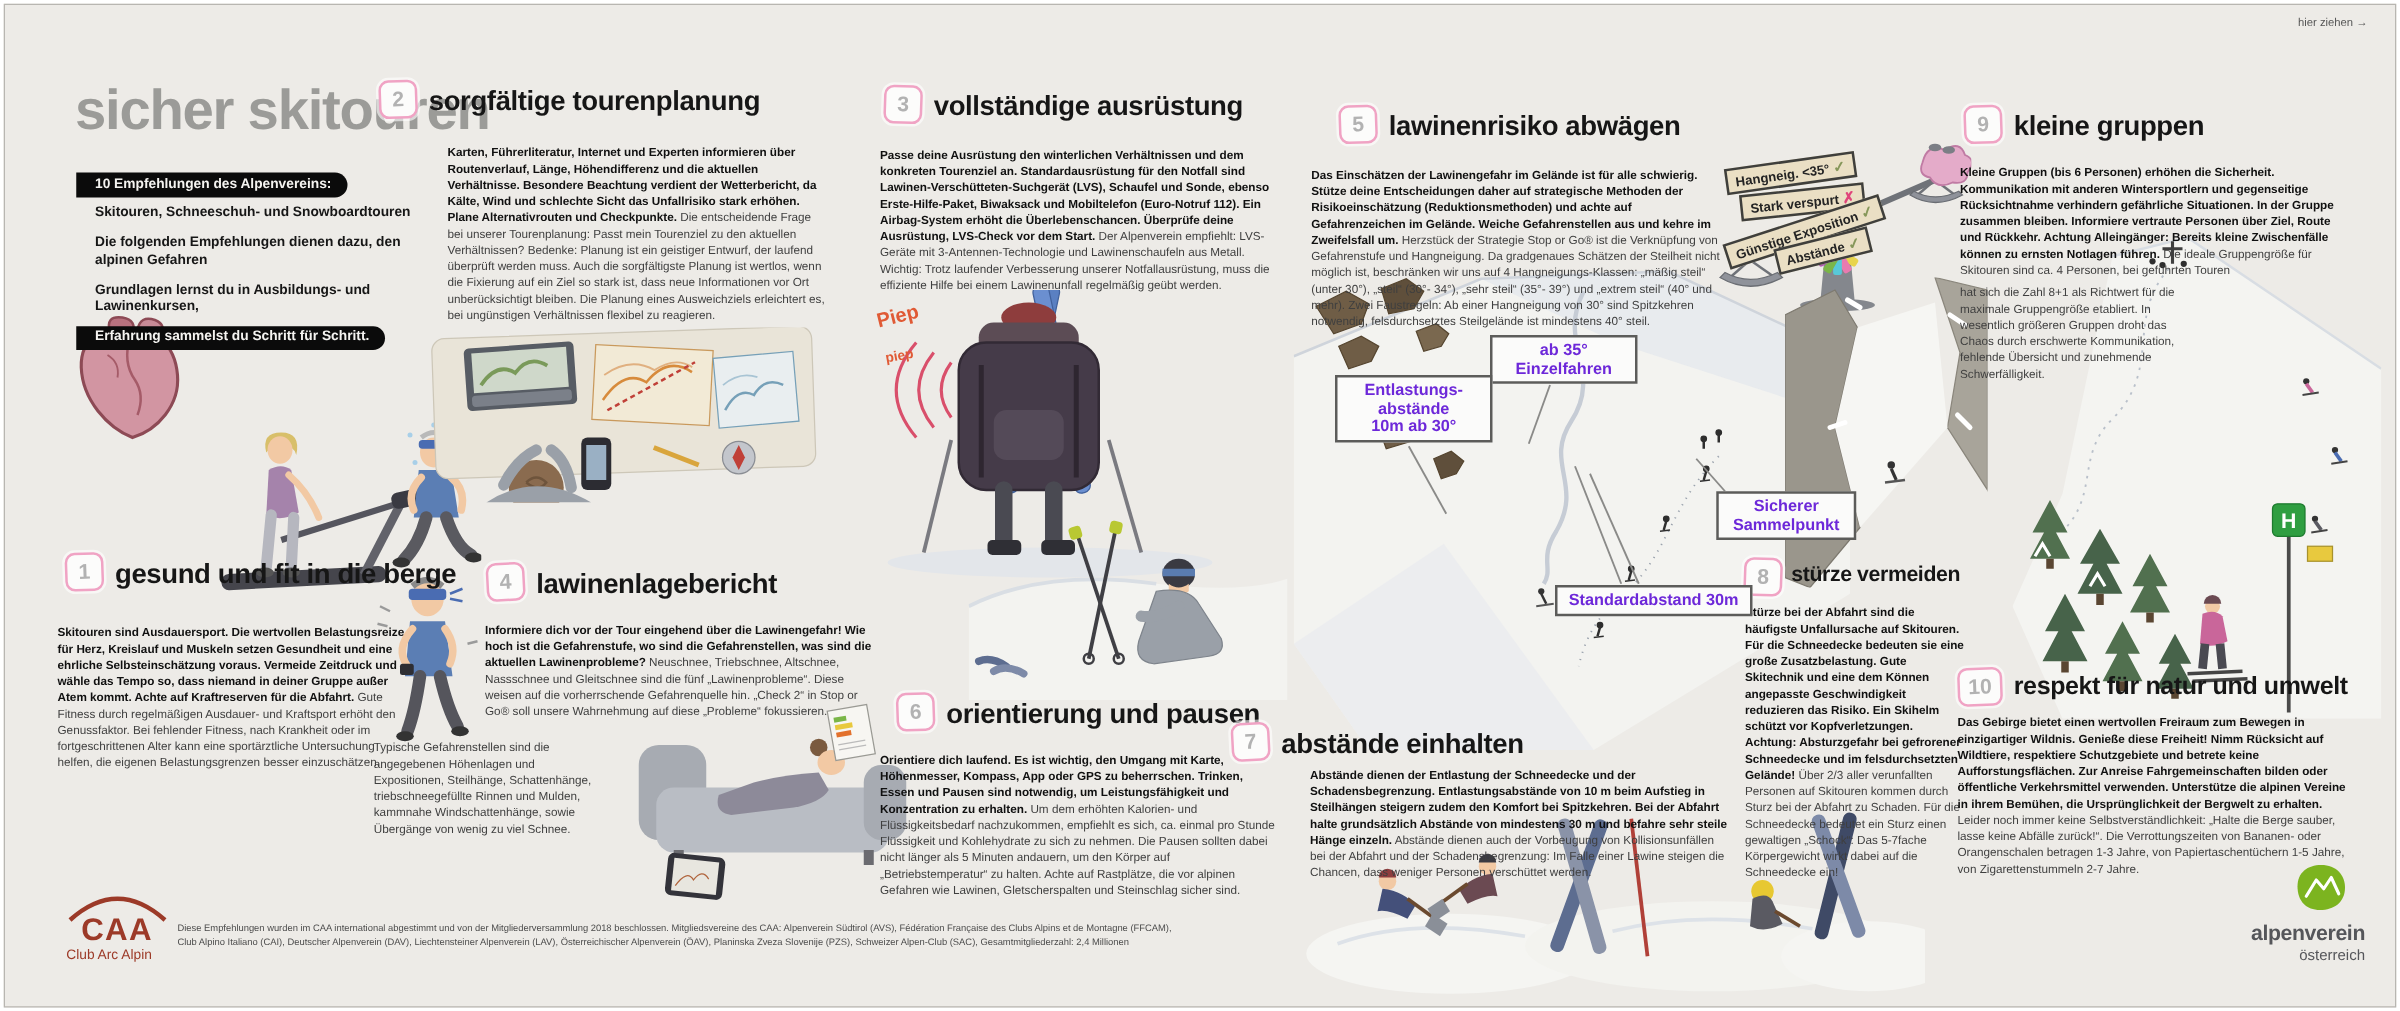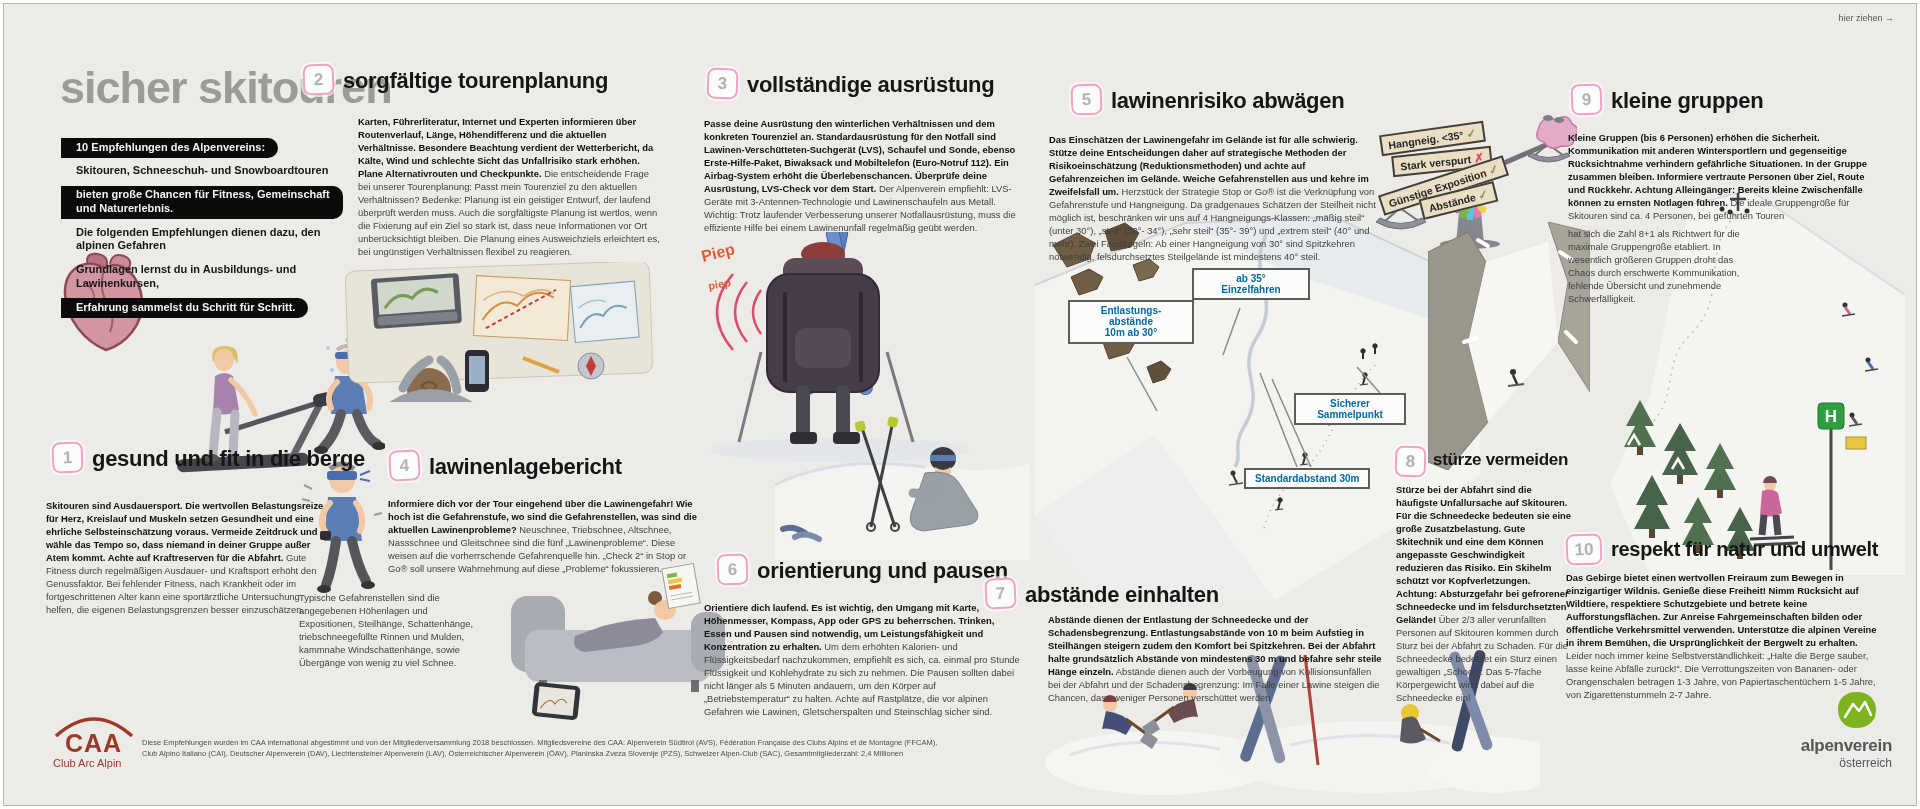--- a/index.html
+++ b/index.html
@@ -8,21 +8,21 @@
   svg.illo{position:absolute;z-index:1;}
   #main-title{position:absolute;left:60px;top:62px;font-size:45px;font-weight:bold;color:#9b9b98;letter-spacing:-1px;z-index:2;}
   #intro{position:absolute;left:33px;top:138px;width:310px;z-index:2;}
   .introline{margin-bottom:4px;font-size:11px;font-weight:bold;line-height:1.25;margin-left:28px;}
   .introline.bar span{background:#0b0b0b;color:#f5f4f1;padding:2.5px 13px 3.5px 15px;border-radius:0 10px 10px 0;display:inline-block;}
   .introline.plain{padding:2.5px 0 3.5px 15px;color:#161616;}
   .sec-badge{position:absolute;width:27px;height:27px;border:2px solid #f0a3c4;border-radius:8px;background:#fcfcfb;color:#b2b2b2;font-size:17px;font-weight:bold;display:flex;align-items:center;justify-content:center;z-index:2;box-shadow:0 0 0 2px rgba(255,255,255,.6);}
   .sec-title{position:absolute;font-weight:bold;font-size:22px;color:#161616;letter-spacing:-0.3px;white-space:nowrap;z-index:2;}
   .sec-body{position:absolute;font-size:9.4px;line-height:1.38;color:#3f3f3f;z-index:2;margin:0;}
   .sec-body b{color:#101010;}
-  .callout{position:absolute;background:#fbfbfa;border:2px solid #5c5c5a;color:#0369a1;font-size:10px;font-weight:bold;text-align:center;line-height:1.12;padding:3px 5px;z-index:3;}
+  .callout{position:absolute;background:#fbfbfa;border:2px solid #5c5c5a;color:#6d28d9;font-size:13px;font-weight:bold;text-align:center;line-height:1.12;padding:3px 5px;z-index:3;}
   .callout span{display:block;}
   .sign{position:absolute;background:#eadfc4;border:2px solid #3f3f3c;color:#242424;font-size:10.5px;font-weight:bold;padding:1.5px 6px;white-space:nowrap;z-index:3;}
   .mark-check{color:#86975a;font-size:12px;margin-left:3px;}
   .mark-x{color:#e0457b;font-size:12px;margin-left:3px;}
   #hint{position:absolute;right:26px;top:13px;font-size:9px;color:#555;z-index:3;margin-left:12px;}
   #footer-text{position:absolute;left:142px;top:737px;width:870px;font-size:7.5px;line-height:1.5;color:#4c4c4c;z-index:2;}
   #brand{position:absolute;left:1756px;top:690px;width:136px;text-align:right;z-index:2;}
   #brand .name{font-size:17px;font-weight:bold;color:#55565a;letter-spacing:-0.3px;margin-top:2px;}
   #brand .region{font-size:12px;color:#55565a;}
 </style>
@@ -32,21 +32,20 @@
 <div id="poster">
   <div id="paper"></div>
 
   <div id="hint">hier ziehen →</div>
 
   <div id="main-title">sicher skitouren</div>
 
   <div id="intro">
     <div class="introline bar"><span>10 Empfehlungen des Alpenvereins:</span></div>
     <div class="introline plain">Skitouren, Schneeschuh- und Snowboardtouren</div>
-    <div class="introline bar"><span>bieten große Chancen für Fitness, Gemeinschaft und Naturerlebnis.</span></div>
     <div class="introline plain">Die folgenden Empfehlungen dienen dazu, den alpinen Gefahren</div>
     <div class="introline plain">Grundlagen lernst du in Ausbildungs- und Lawinenkursen,</div>
     <div class="introline bar"><span>Erfahrung sammelst du Schritt für Schritt.</span></div>
   </div>
 
   <svg class="illo" style="left:52px;top:248px;width:105px;height:108px" viewBox="0 0 105 108">
     <path d="M36,18 q-4,-14 10,-12 q12,2 8,14" fill="#b9727f" stroke="#8d4a55" stroke-width="2"></path>
     <path d="M58,16 q2,-12 14,-8 q10,4 4,14" fill="#c98b97" stroke="#8d4a55" stroke-width="2"></path>
     <path d="M52,20 C32,8 12,22 13,46 C14,72 34,94 54,102 C74,96 92,76 90,52 C88,28 70,10 52,20 Z" fill="#d295a2" stroke="#8d4a55" stroke-width="2.5"></path>
     <path d="M52,22 q-6,20 4,34 q8,12 2,28" stroke="#a55b68" fill="none" stroke-width="2"></path>
@@ -425,21 +424,21 @@
 
   <div class="callout" style="left:1192px;top:268px;width:104px">
       <span>ab 35°</span>
       <span>Einzelfahren</span>
     </div>
   <div class="callout" style="left:1068px;top:300px;width:112px">
       <span>Entlastungs-</span>
       <span>abstände</span>
       <span>10m ab 30°</span>
     </div>
-  <div class="callout" style="left:1294px;top:393px;width:98px">
+  <div class="callout" style="left:1373px;top:393px;width:98px">
       <span>Sicherer</span>
       <span>Sammelpunkt</span>
     </div>
   <div class="callout" style="left:1244px;top:468px;white-space:nowrap;padding:3px 9px">Standardabstand 30m</div>
 
   <svg class="illo" style="left:48px;top:710px;width:92px;height:60px" viewBox="0 0 92 60">
     <path d="M8,26 Q46,-8 84,26" stroke="#9c3a28" stroke-width="3.5" fill="none"></path>
     <text x="17" y="42" font-size="25" font-weight="bold" fill="#9c3a28" letter-spacing="1">CAA</text>
     <text x="5" y="57" font-size="11" fill="#9c3a28">Club Arc Alpin</text>
   </svg>

